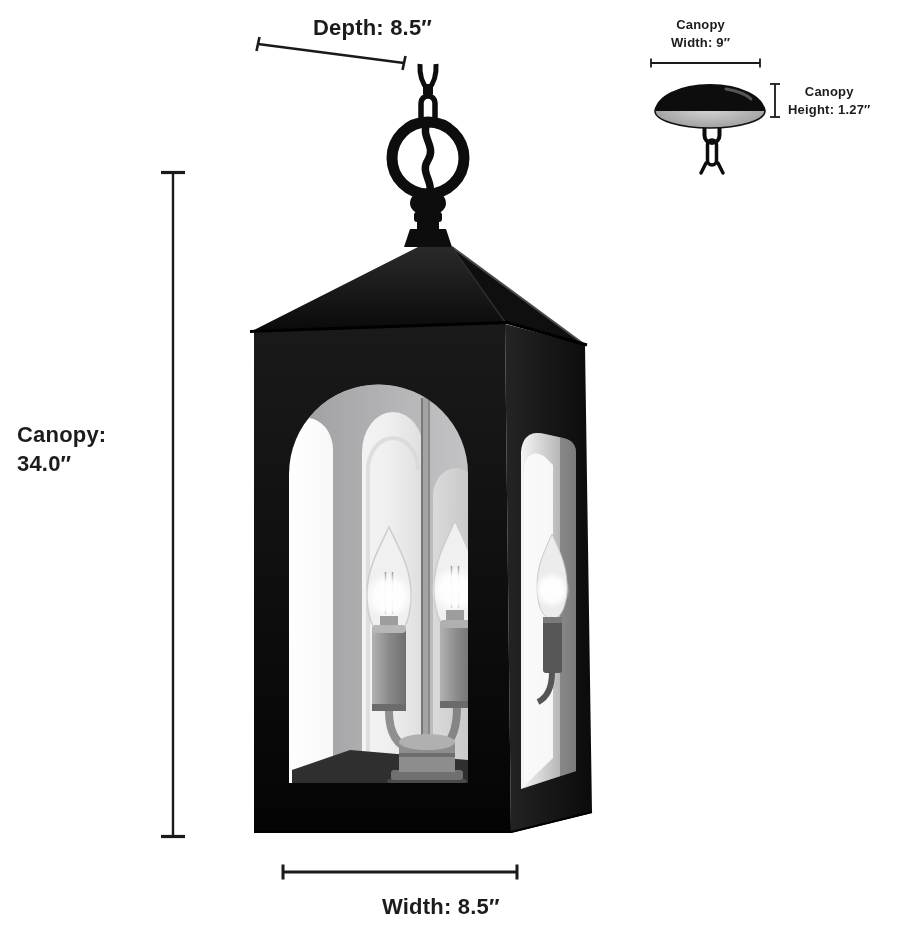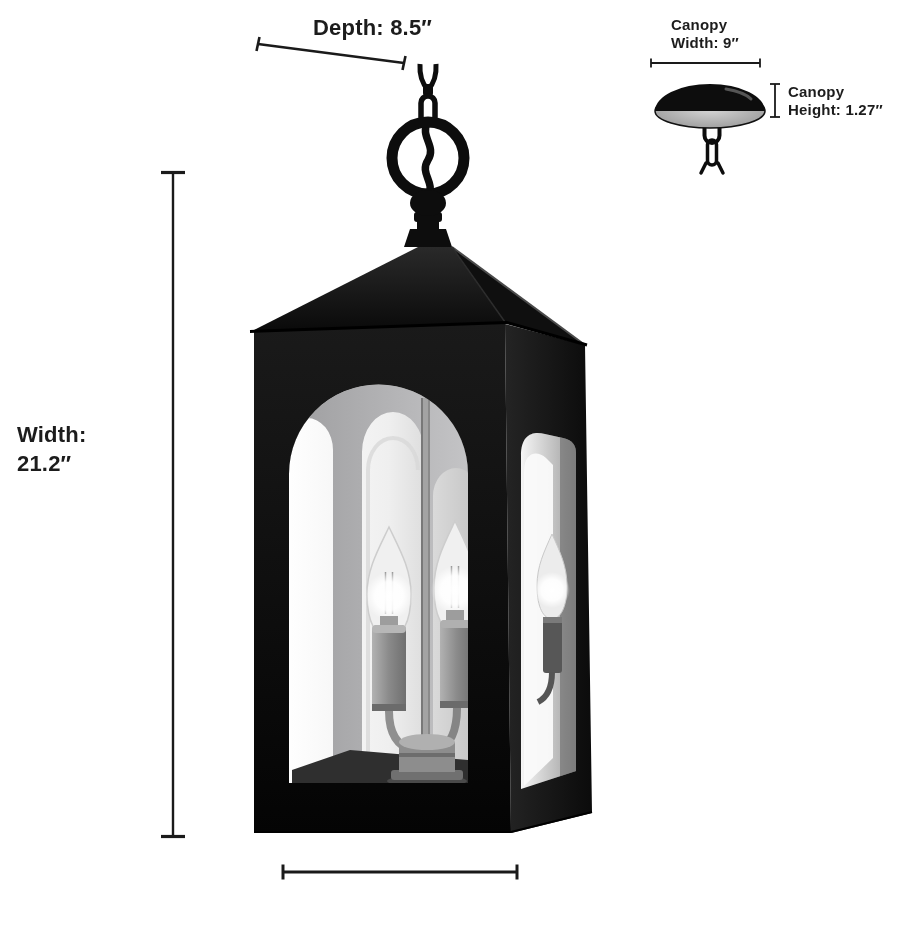--- a/index.html
+++ b/index.html
@@ -13,21 +13,21 @@
   #artwork{position:absolute;left:0;top:0;width:904px;height:930px;}
   .dim-label{
     position:absolute;
     color:#1c1c1c;
     font-weight:600;
     letter-spacing:.2px;
     white-space:nowrap;
   }
   .dim-label span{display:block;}
   .lbl-lg{font-size:22px;line-height:29px;}
-  .lbl-sm{font-size:15px;line-height:17.5px;}
+  .lbl-sm{font-size:13px;line-height:17.5px;text-align:center;}
   #depth-label{left:313px;top:13px;}
   #canopy-width-label{left:671px;top:16px;}
   #canopy-height-label{left:788px;top:83px;}
   #height-label{left:17px;top:420px;}
   #width-label{left:382px;top:892px;}
 </style>
 </head>
 <body>
 
 <div id="stage">
@@ -224,18 +224,21 @@
     <span>Canopy</span>
     <span>Width: 9″</span>
   </div>
 
   <div class="dim-label lbl-sm" id="canopy-height-label">
     <span>Canopy</span>
     <span>Height: 1.27″</span>
   </div>
 
   <div class="dim-label lbl-lg" id="height-label">
-    <span>Width:</span>
-    <span>21.2″</span>
-  </div>
-
+    <span>Canopy:</span>
+    <span>34.0″</span>
+  </div>
+
+  <div class="dim-label lbl-lg" id="width-label">
+    <span>Width: 8.5″</span>
+  </div>
 
 </div>
 
 </body></html>

